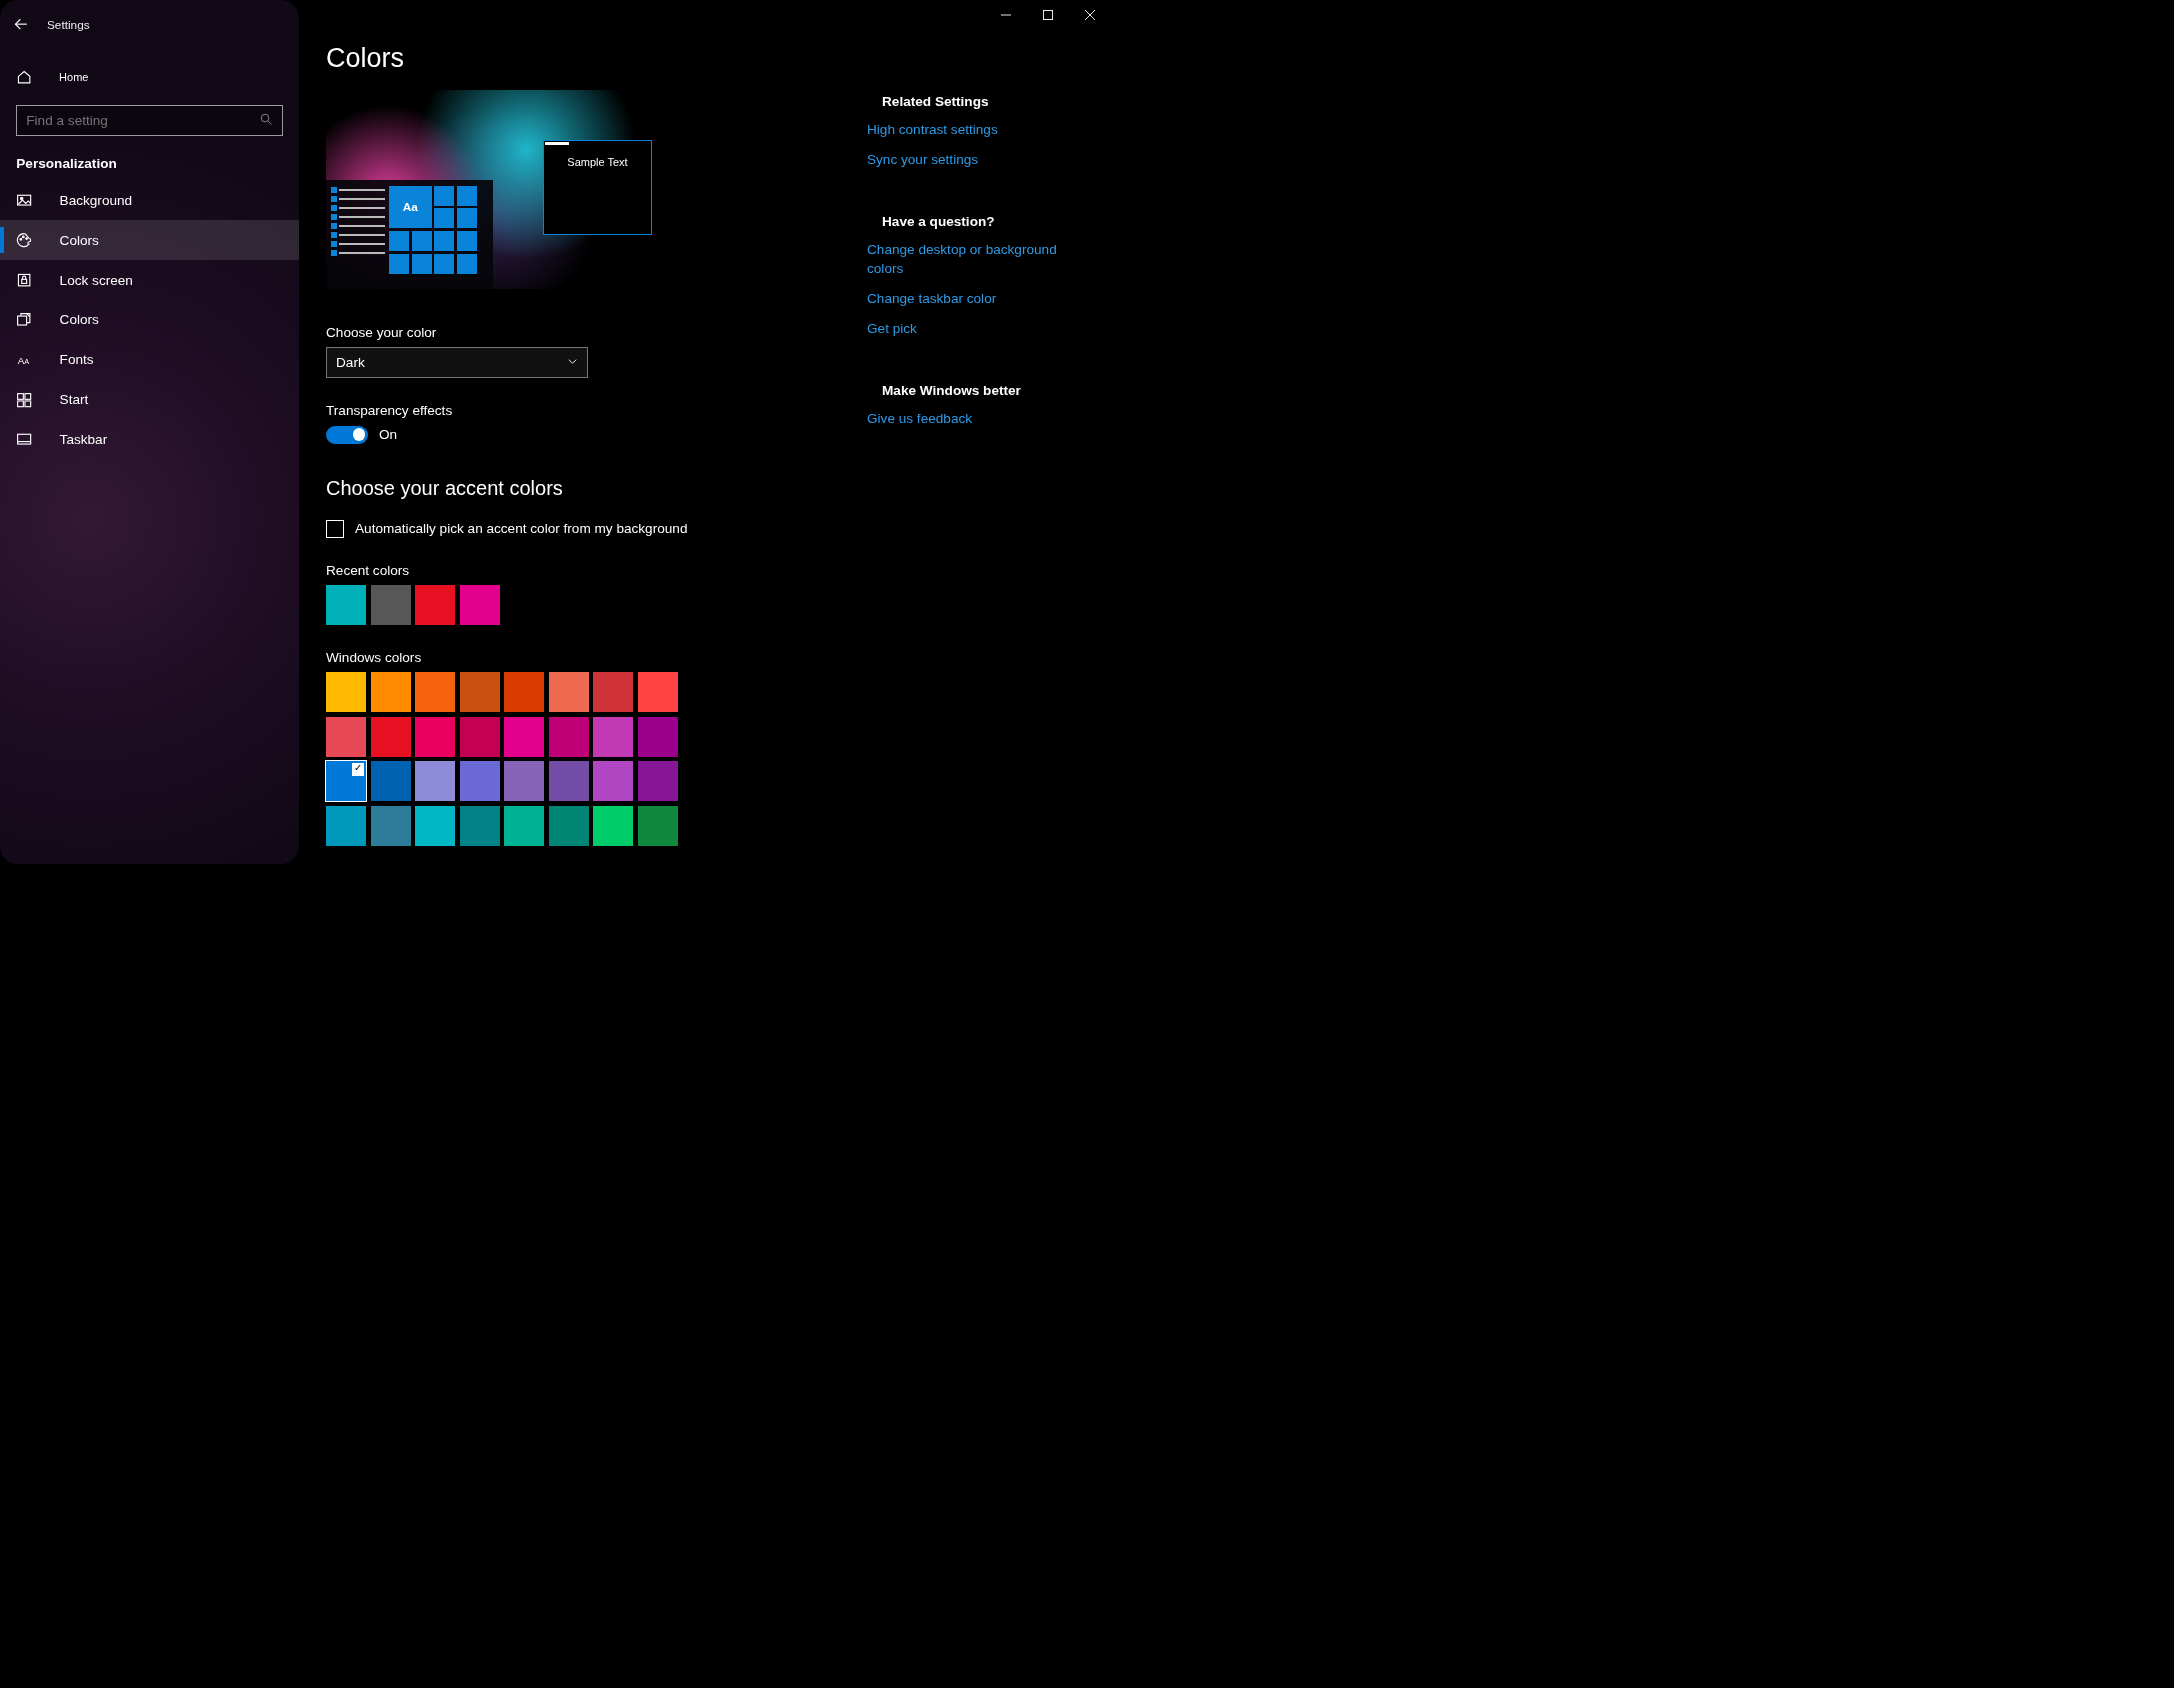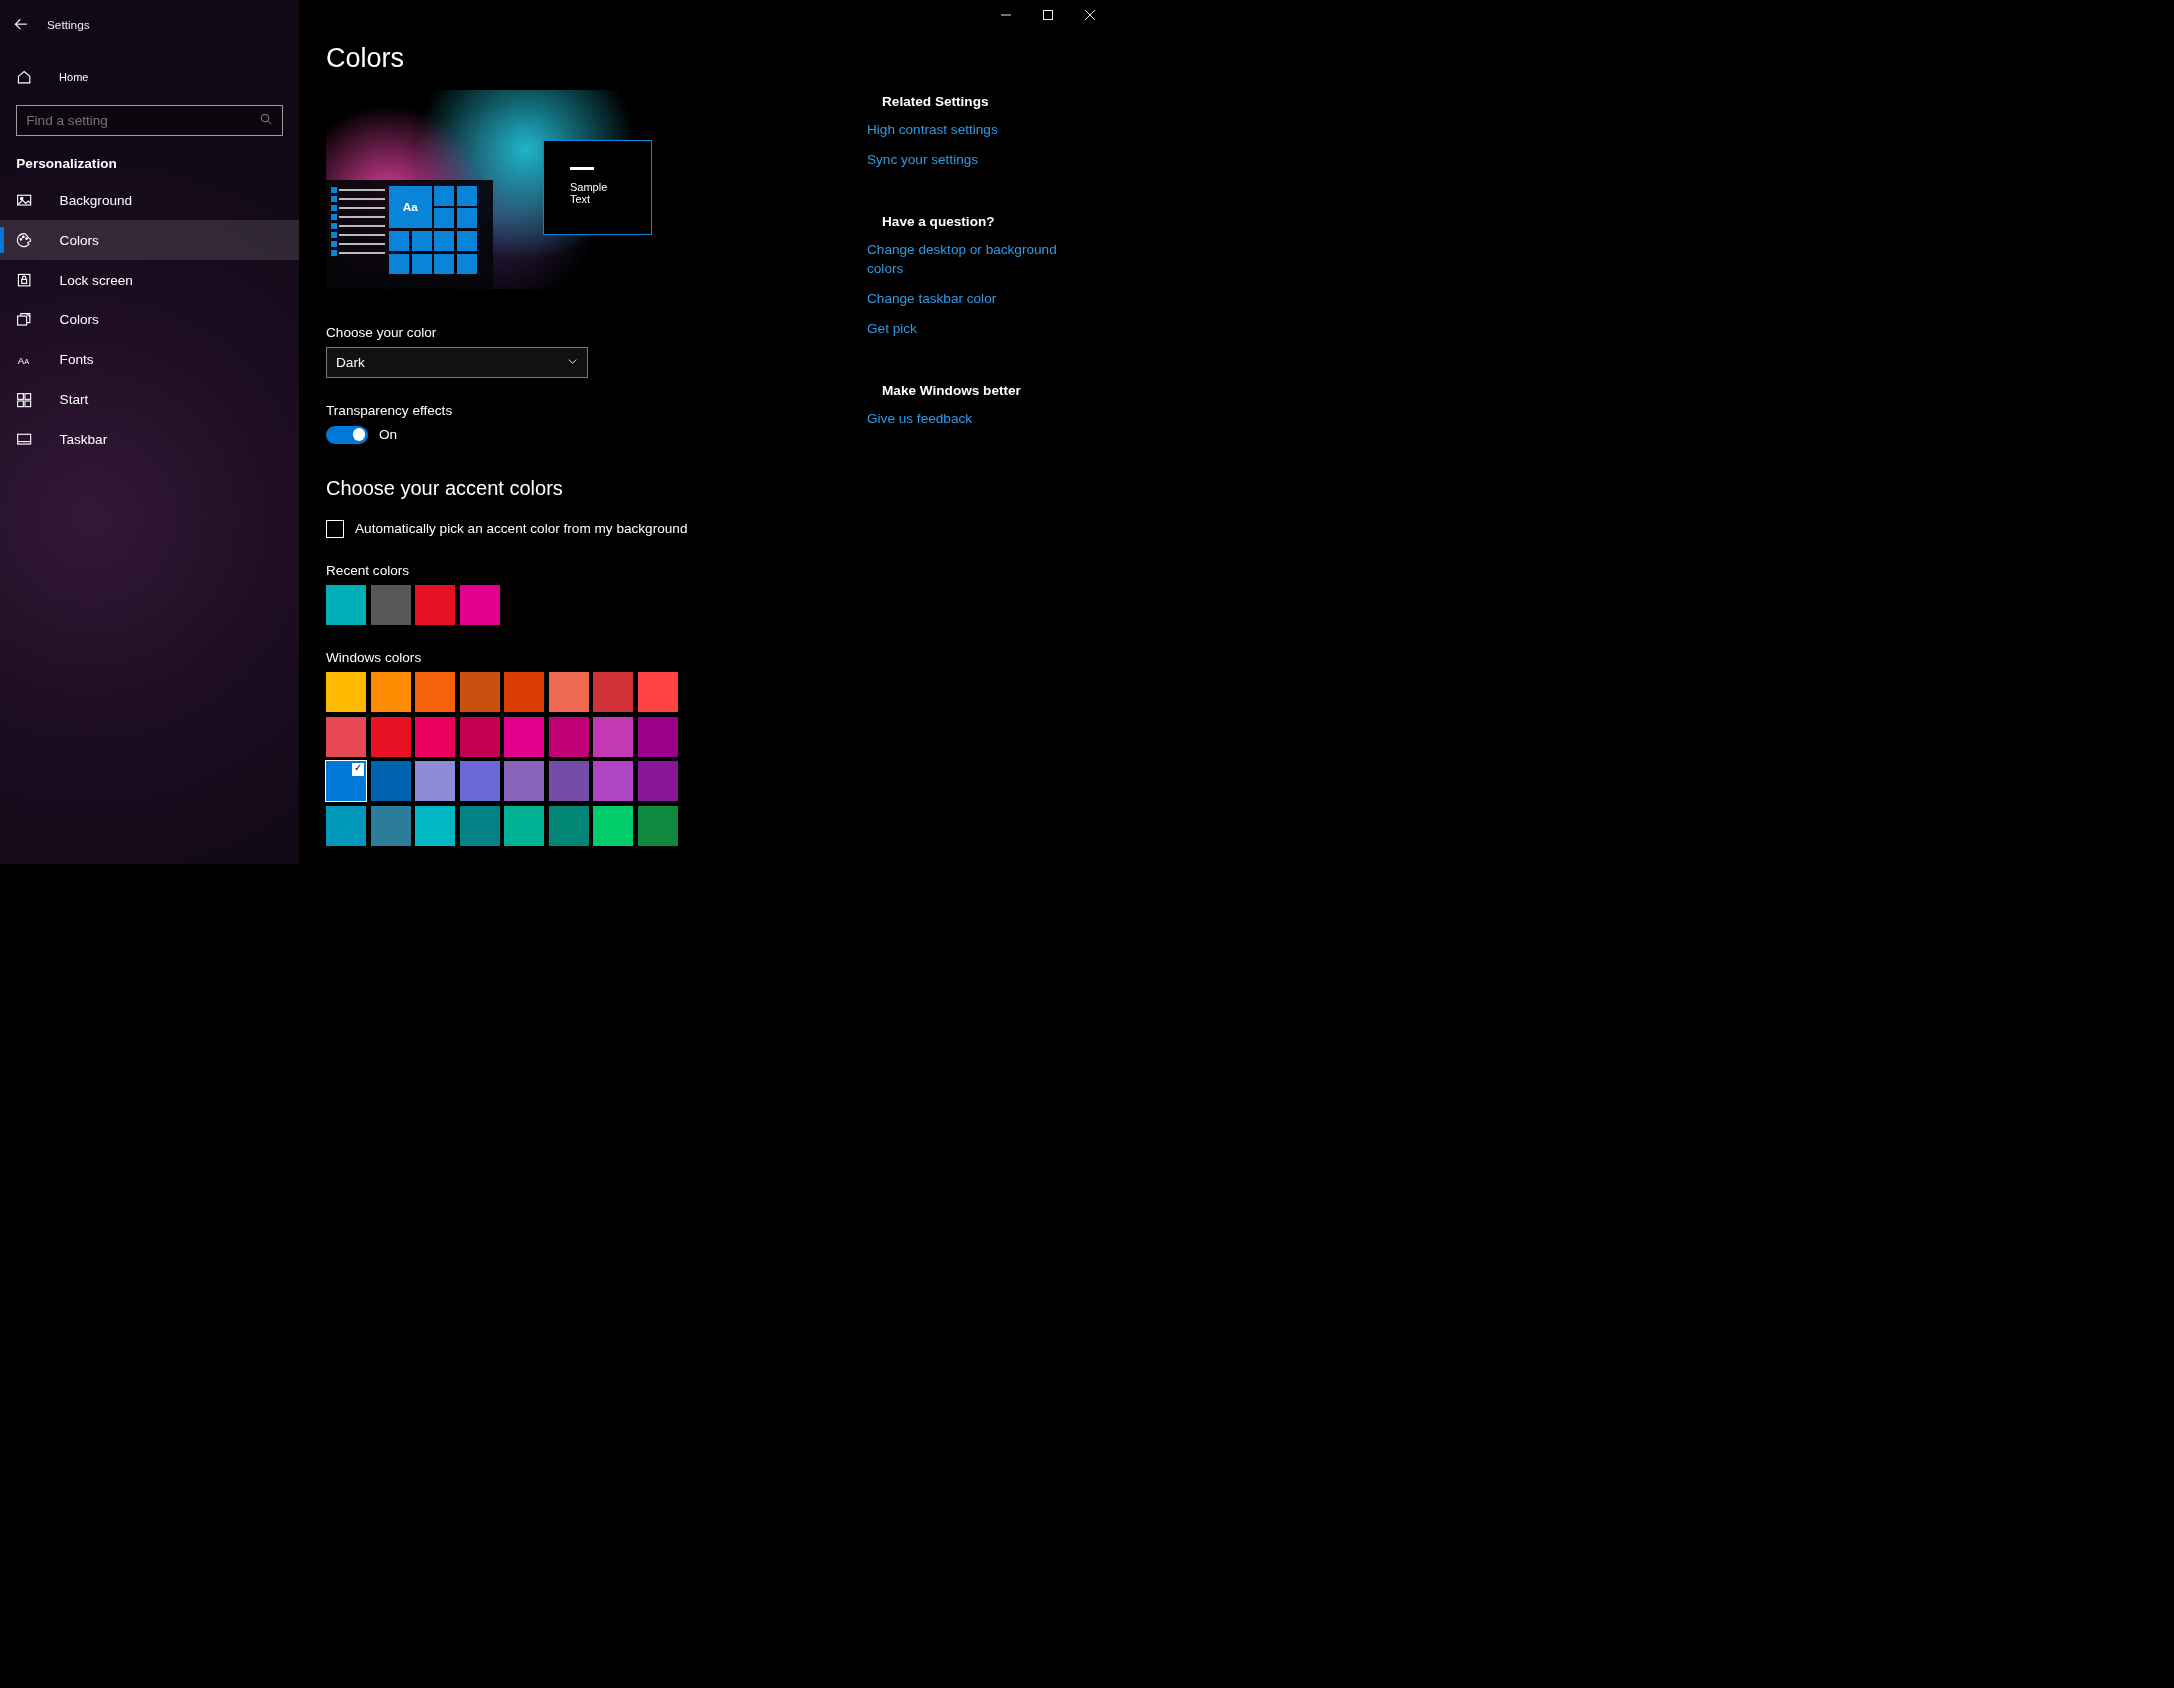--- a/index.html
+++ b/index.html
@@ -35,20 +35,21 @@
 
   
   .sidebar {
     width: 299px;
     height: 100%;
     background:
       linear-gradient(rgba(20,10,25,0.55), rgba(20,10,25,0.55)),
       radial-gradient(circle at 30% 60%, #5a2a5a 0%, #2a1030 35%, #0d0712 70%);
     padding-top: 9px;
     position: relative;
+    border-radius: 18px;
   }
   .sidebar-header {
     display: flex;
     align-items: center;
     height: 31px;
     padding-left: 12.7px;
     gap: 18px;
   }
   .sidebar-title { font-size: 11.8px; color: #eee; }
   .home-row {
@@ -136,22 +137,23 @@
   .preview-list .sq { width:5.4px; height:5.4px; background:#0a84d8; }
   .preview-list .ln { height:1.8px; background:#bbb; flex:1; }
   .tiles { display:grid; grid-template-columns: repeat(4, 20px); grid-auto-rows:20px; gap:2.7px;font-weight:bold; }
   .tile { background:#0a84d8; }
   .tile.big { grid-column: span 2; grid-row: span 2; color:#fff; display:flex; align-items:center; justify-content:center; font-size:11.8px; }
   .sample-window {
     position:absolute; right:-18px; top:50px;
     width:109px; height:95px;
     background:#000;
     border:0.9px solid #0a84d8;
-    padding:26px;
+    padding:1px;
     font-size:11px;
+    text-align:center;
   }
   .sample-window .bar { width:23.5px; height:2.7px; background:#fff; margin-bottom:11px; }
 
   .field-label { font-size:13.6px; margin-bottom:7.2px; }
   .dropdown {
     width: 262px; height: 31px;
     border: 0.9px solid #777;
     background: #111;
     display:flex; align-items:center; justify-content:space-between;
     padding: 0 9px;

